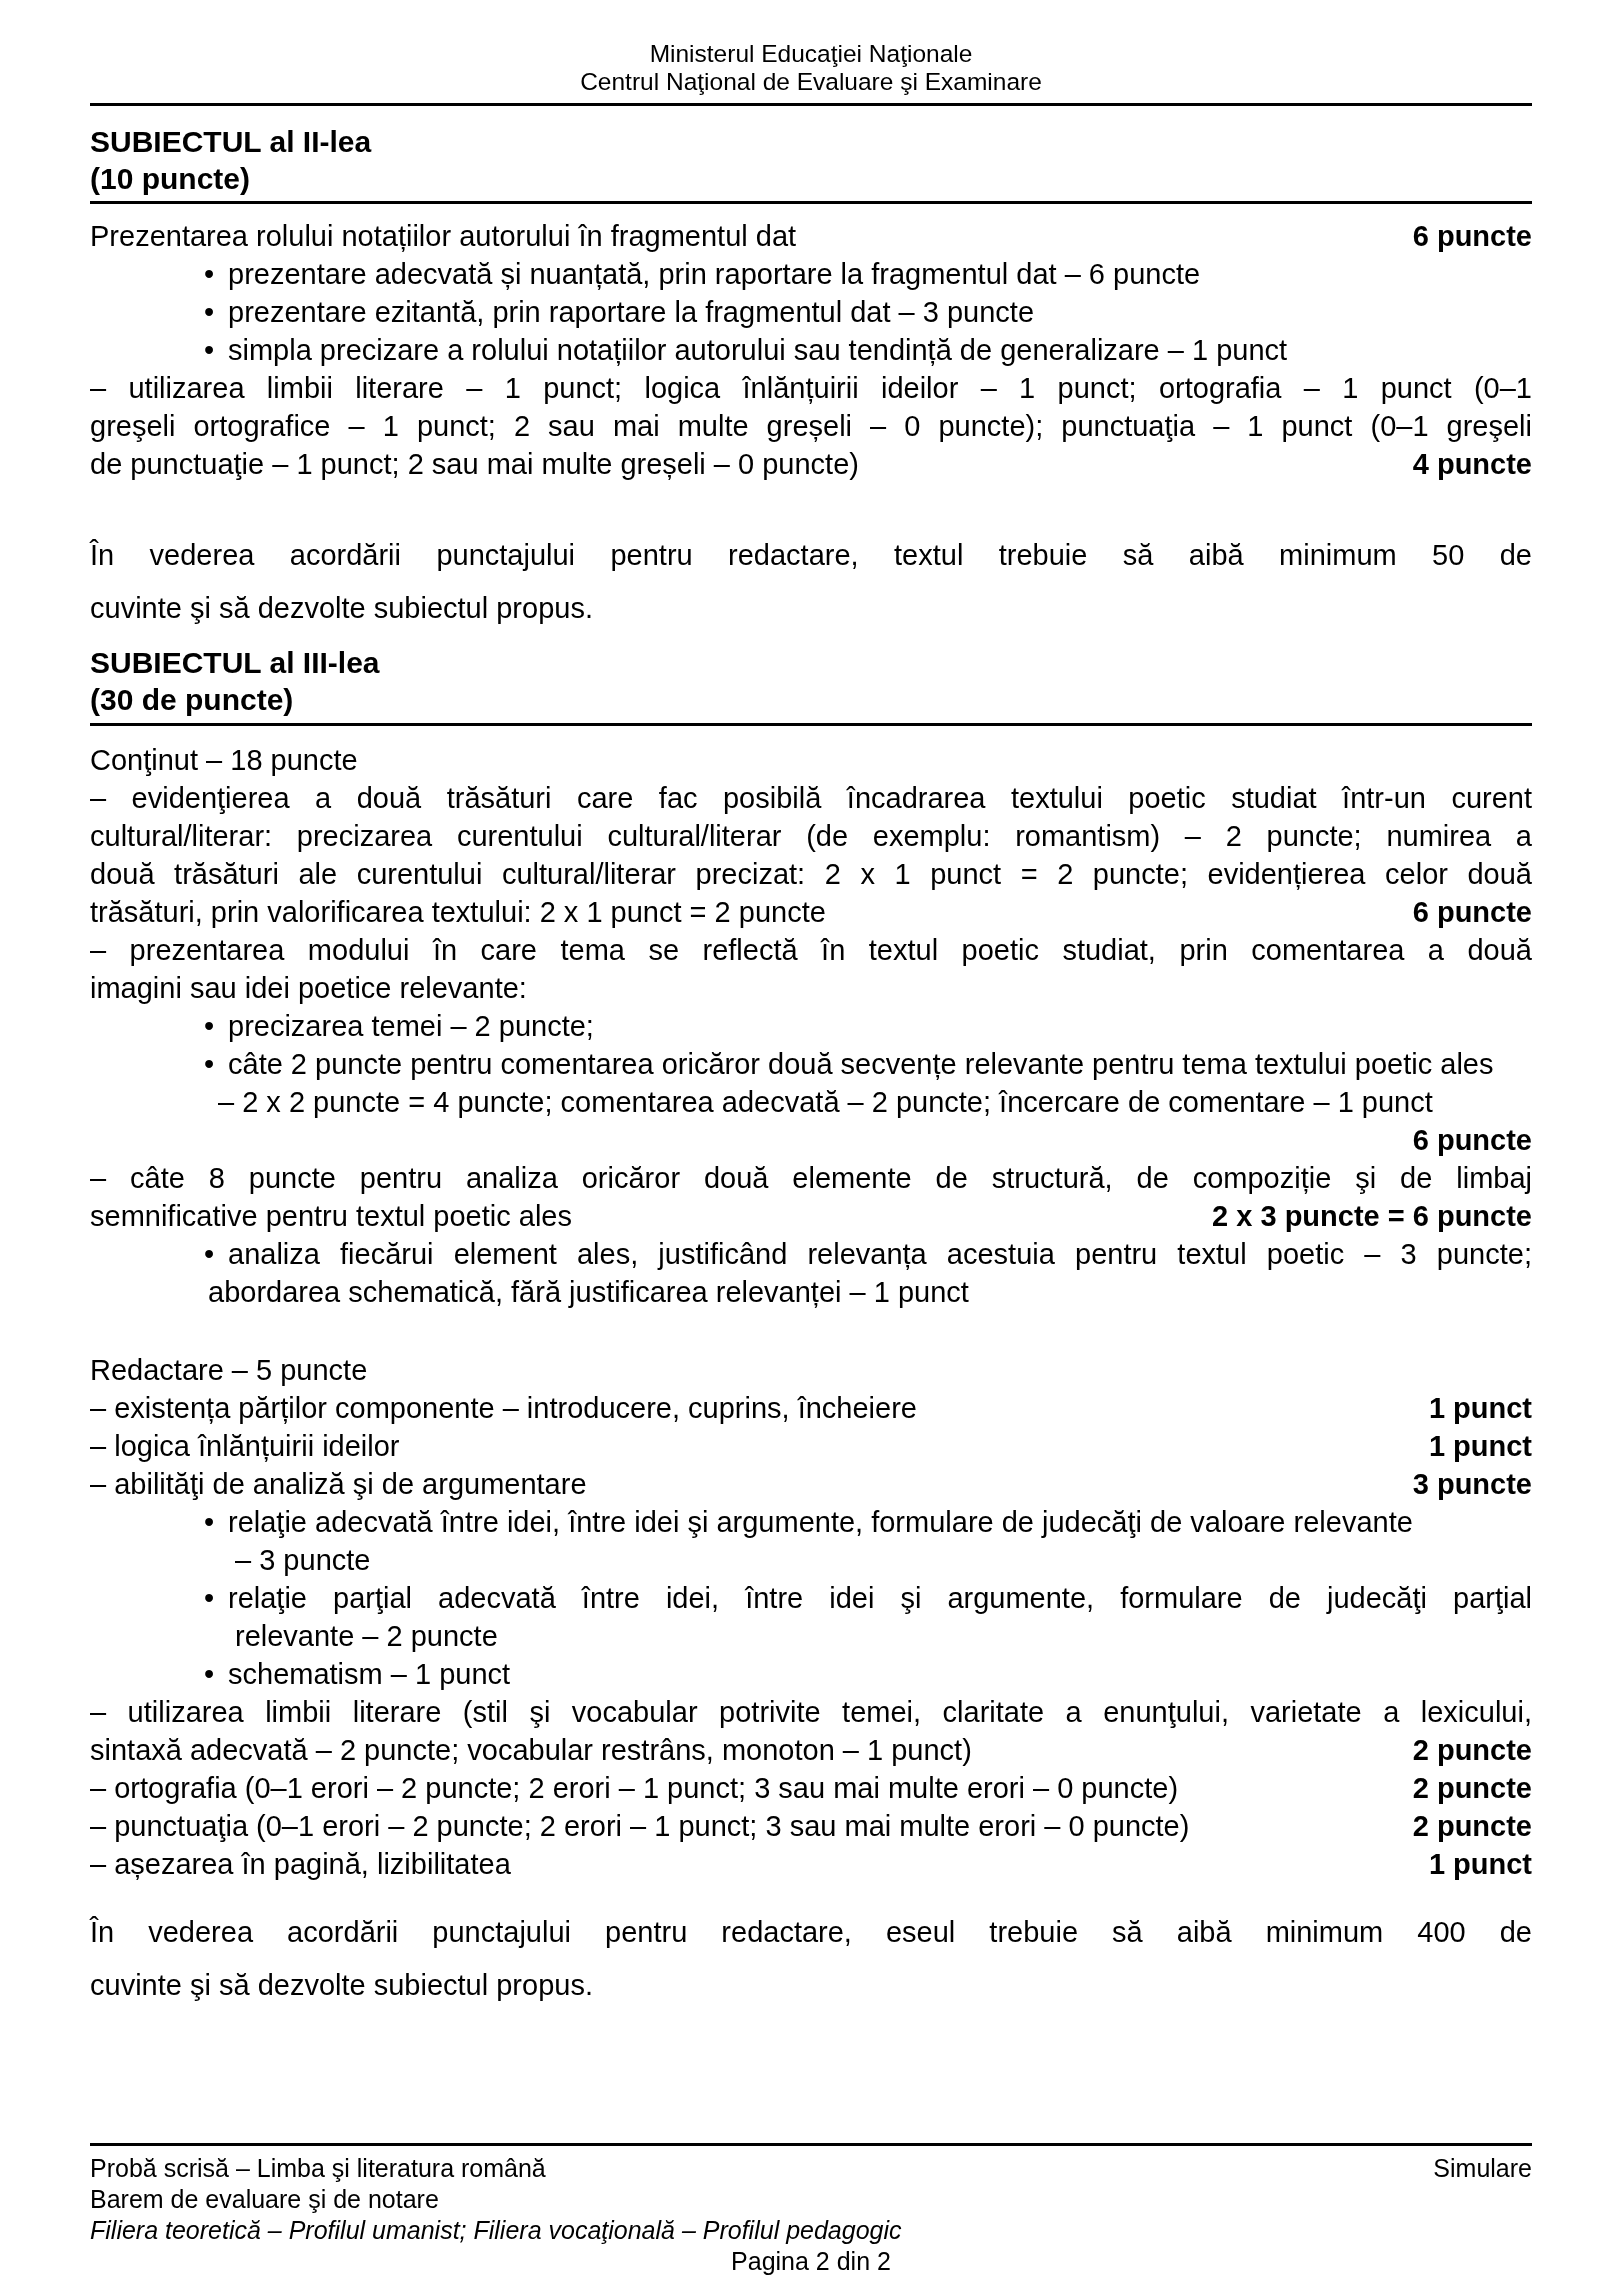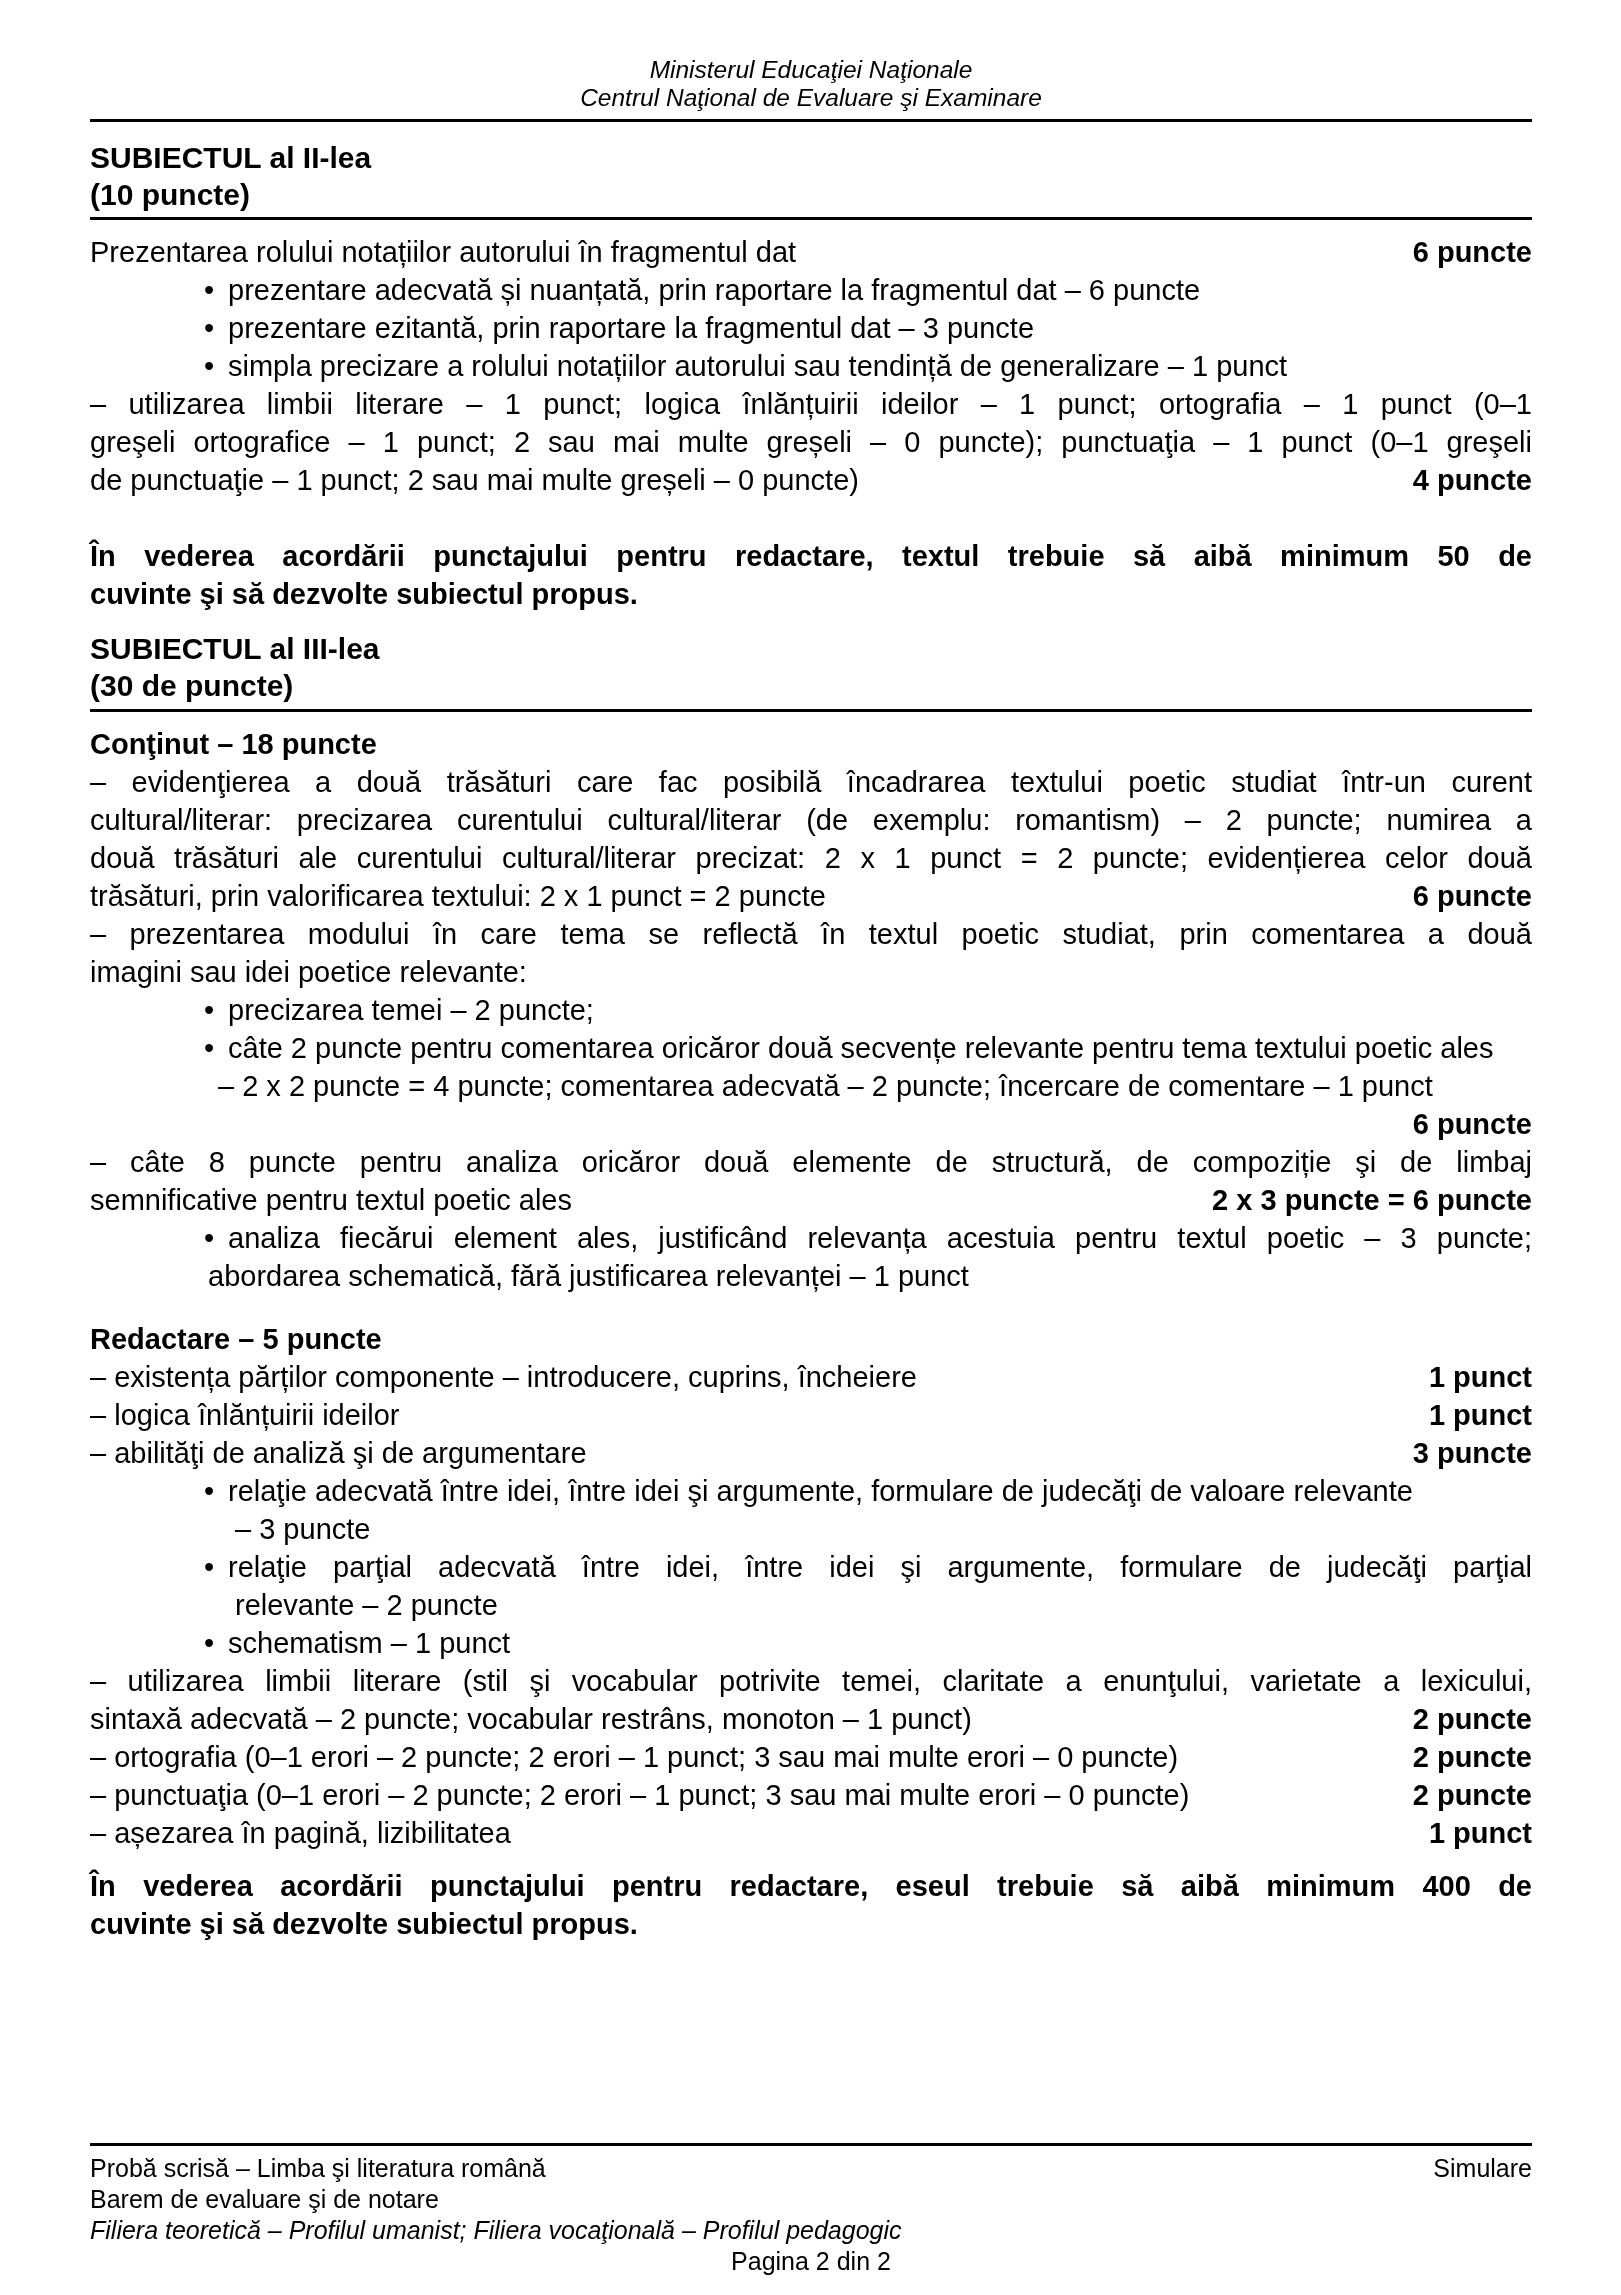--- a/index.html
+++ b/index.html
@@ -13,25 +13,24 @@
     font-family:"Liberation Sans","DejaVu Sans",sans-serif;
     overflow:hidden;
   }
   .content{
     position:absolute;
     left:90px; top:0;
     width:1442px;
   }
   
   .page-header{
-    padding-top:56px;
+    padding-top:40px;
     text-align:center;
     font-size:24.5px;
     line-height:28px;
-    font-style:italic;
   }
   .header-rule{
     margin-top:6.8px;
     border-bottom:3.4px solid #000;
     height:0;
   }
   
   .section-heading{
     display:flex;
     justify-content:space-between;
@@ -40,21 +39,21 @@
     font-weight:bold;
     line-height:37px;
     margin:17px 0 13.5px 0;
     padding-bottom:4.2px;
     border-bottom:3.4px solid #000;
     flex-direction:column;
   }
   
   .doc-body{ font-size:29px; line-height:38px; }
   .line{ min-height:38px; }
-  .line.bold{ font-weight:bold; }
+  .line.bold{ font-weight:normal;margin-top:15px; }
   .just{ text-align:justify; text-align-last:justify; }
   .row{ display:flex; justify-content:space-between; }
   .row .pts{ font-weight:bold; white-space:nowrap; padding-left:17px; }
   .points-only{ text-align:right; font-weight:bold; }
   .bullet{ display:flex; padding-left:114px; }
   .bullet .marker{ width:24px; flex:0 0 24px; }
   .bullet .btext{ flex:1; }
   .bullet.bjust .btext{ text-align:justify; text-align-last:justify; }
   .cont-hang{ padding-left:128px; }
   .cont-text{ padding-left:145px; }

